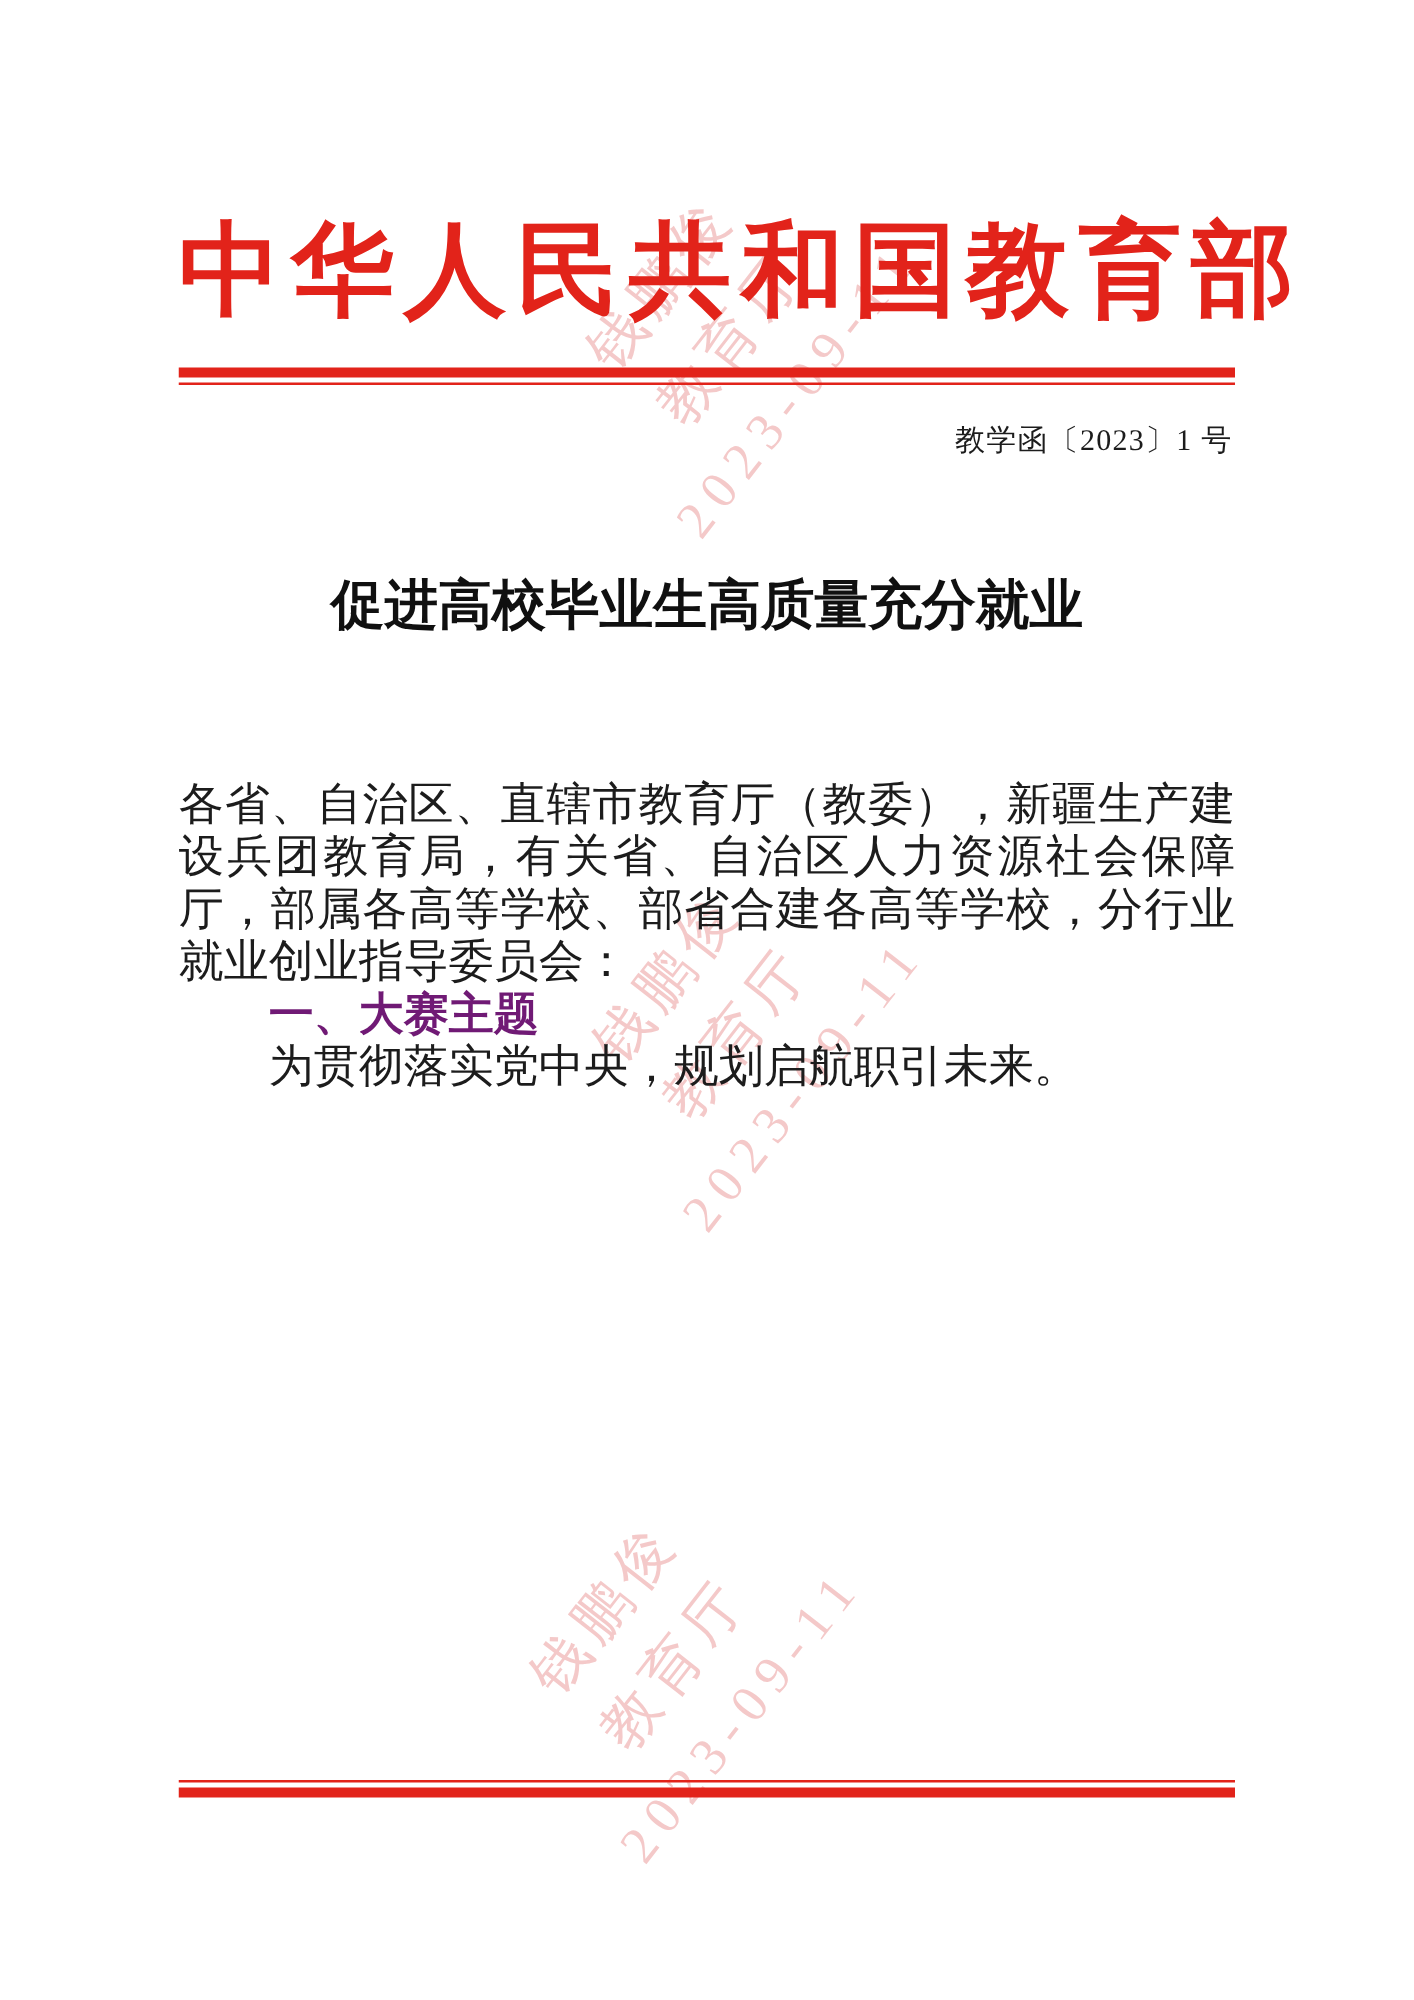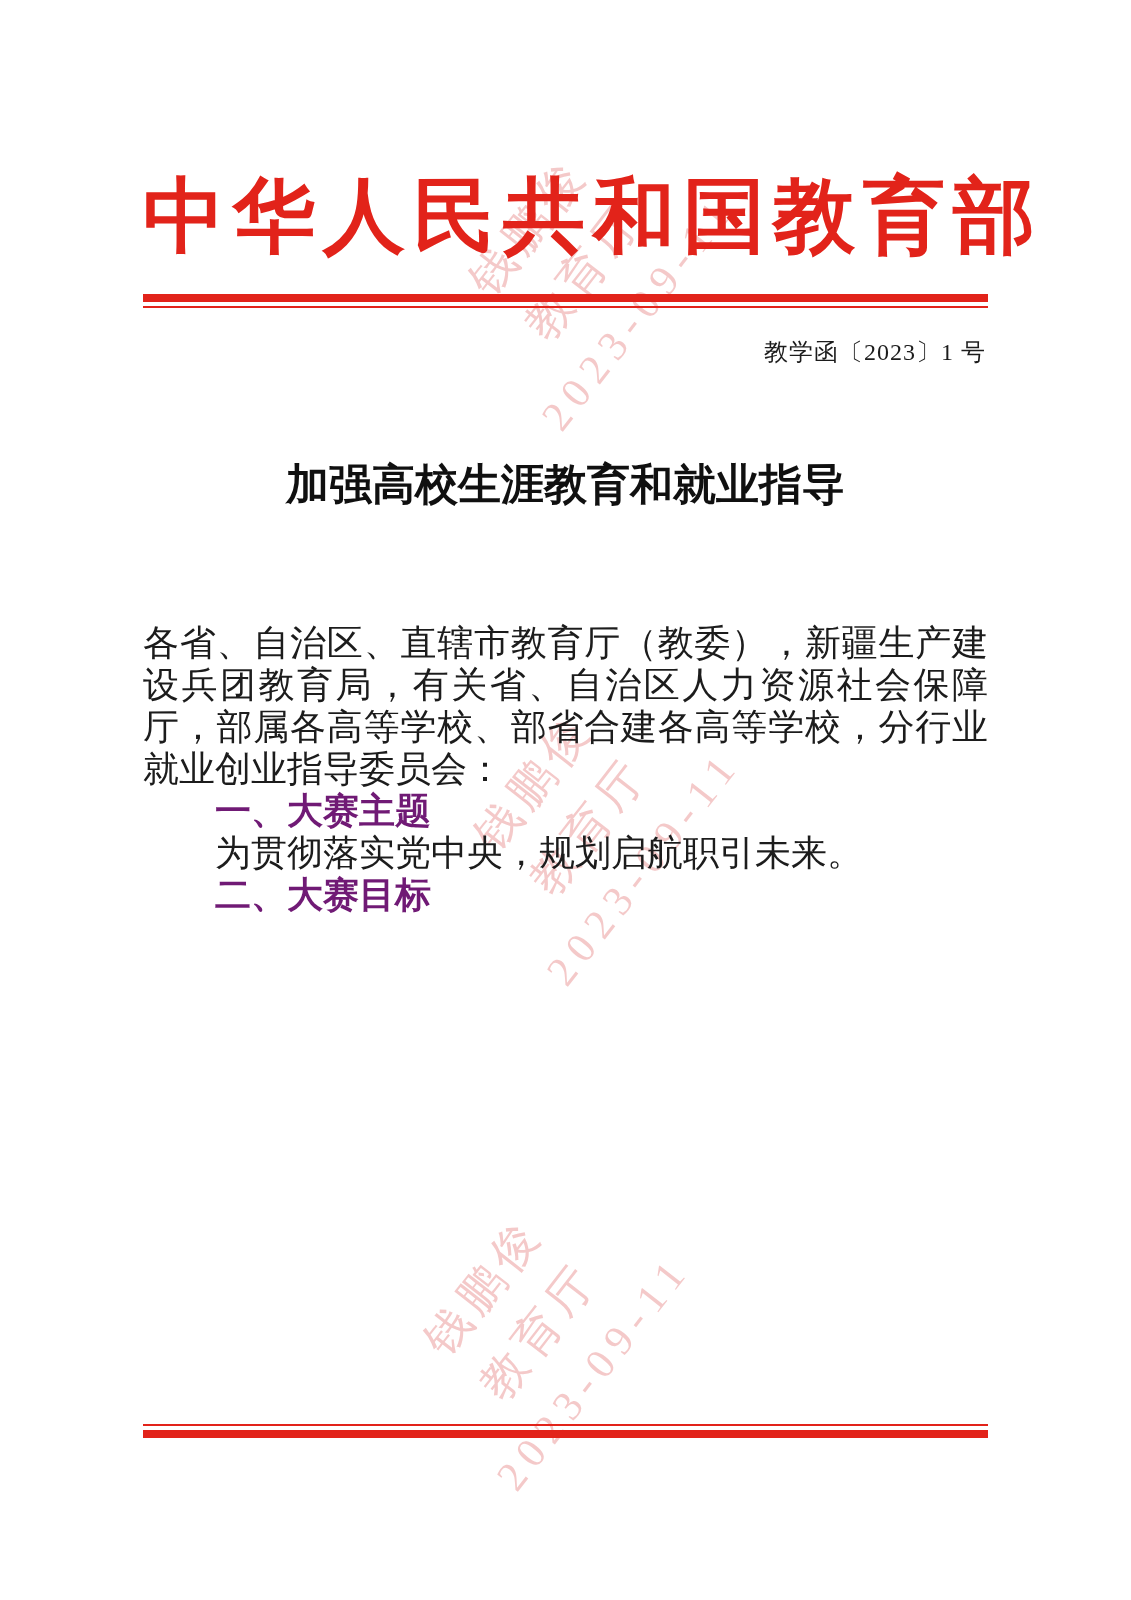--- a/index.html
+++ b/index.html
@@ -124,28 +124,27 @@
     <h1 class="agency">中华人民共和国教育部</h1>
 
     <div class="rule-top">
       <div class="bar-thick"></div>
       <div class="bar-thin"></div>
     </div>
 
     <div class="doc-number">教学函〔2023〕1 号</div>
 
     <div class="doc-title">
-      <div>加强高校生涯教育和就业指导</div>
+      <div>促进高校毕业生高质量充分就业</div>
     </div>
 
     <div class="body-text">
       <p class="no-indent">各省、自治区、直辖市教育厅（教委），新疆生产建设兵团教育局，有关省、自治区人力资源社会保障厅，部属各高等学校、部省合建各高等学校，分行业就业创业指导委员会：</p>
       <p class="heading">一、大赛主题</p>
       <p>为贯彻落实党中央，规划启航职引未来。</p>
-      <p class="heading">二、大赛目标</p>
     </div>
 
     <div class="rule-bottom">
       <div class="bar-thin"></div>
       <div class="bar-thick"></div>
     </div>
 
   </div>
 </div>
 

